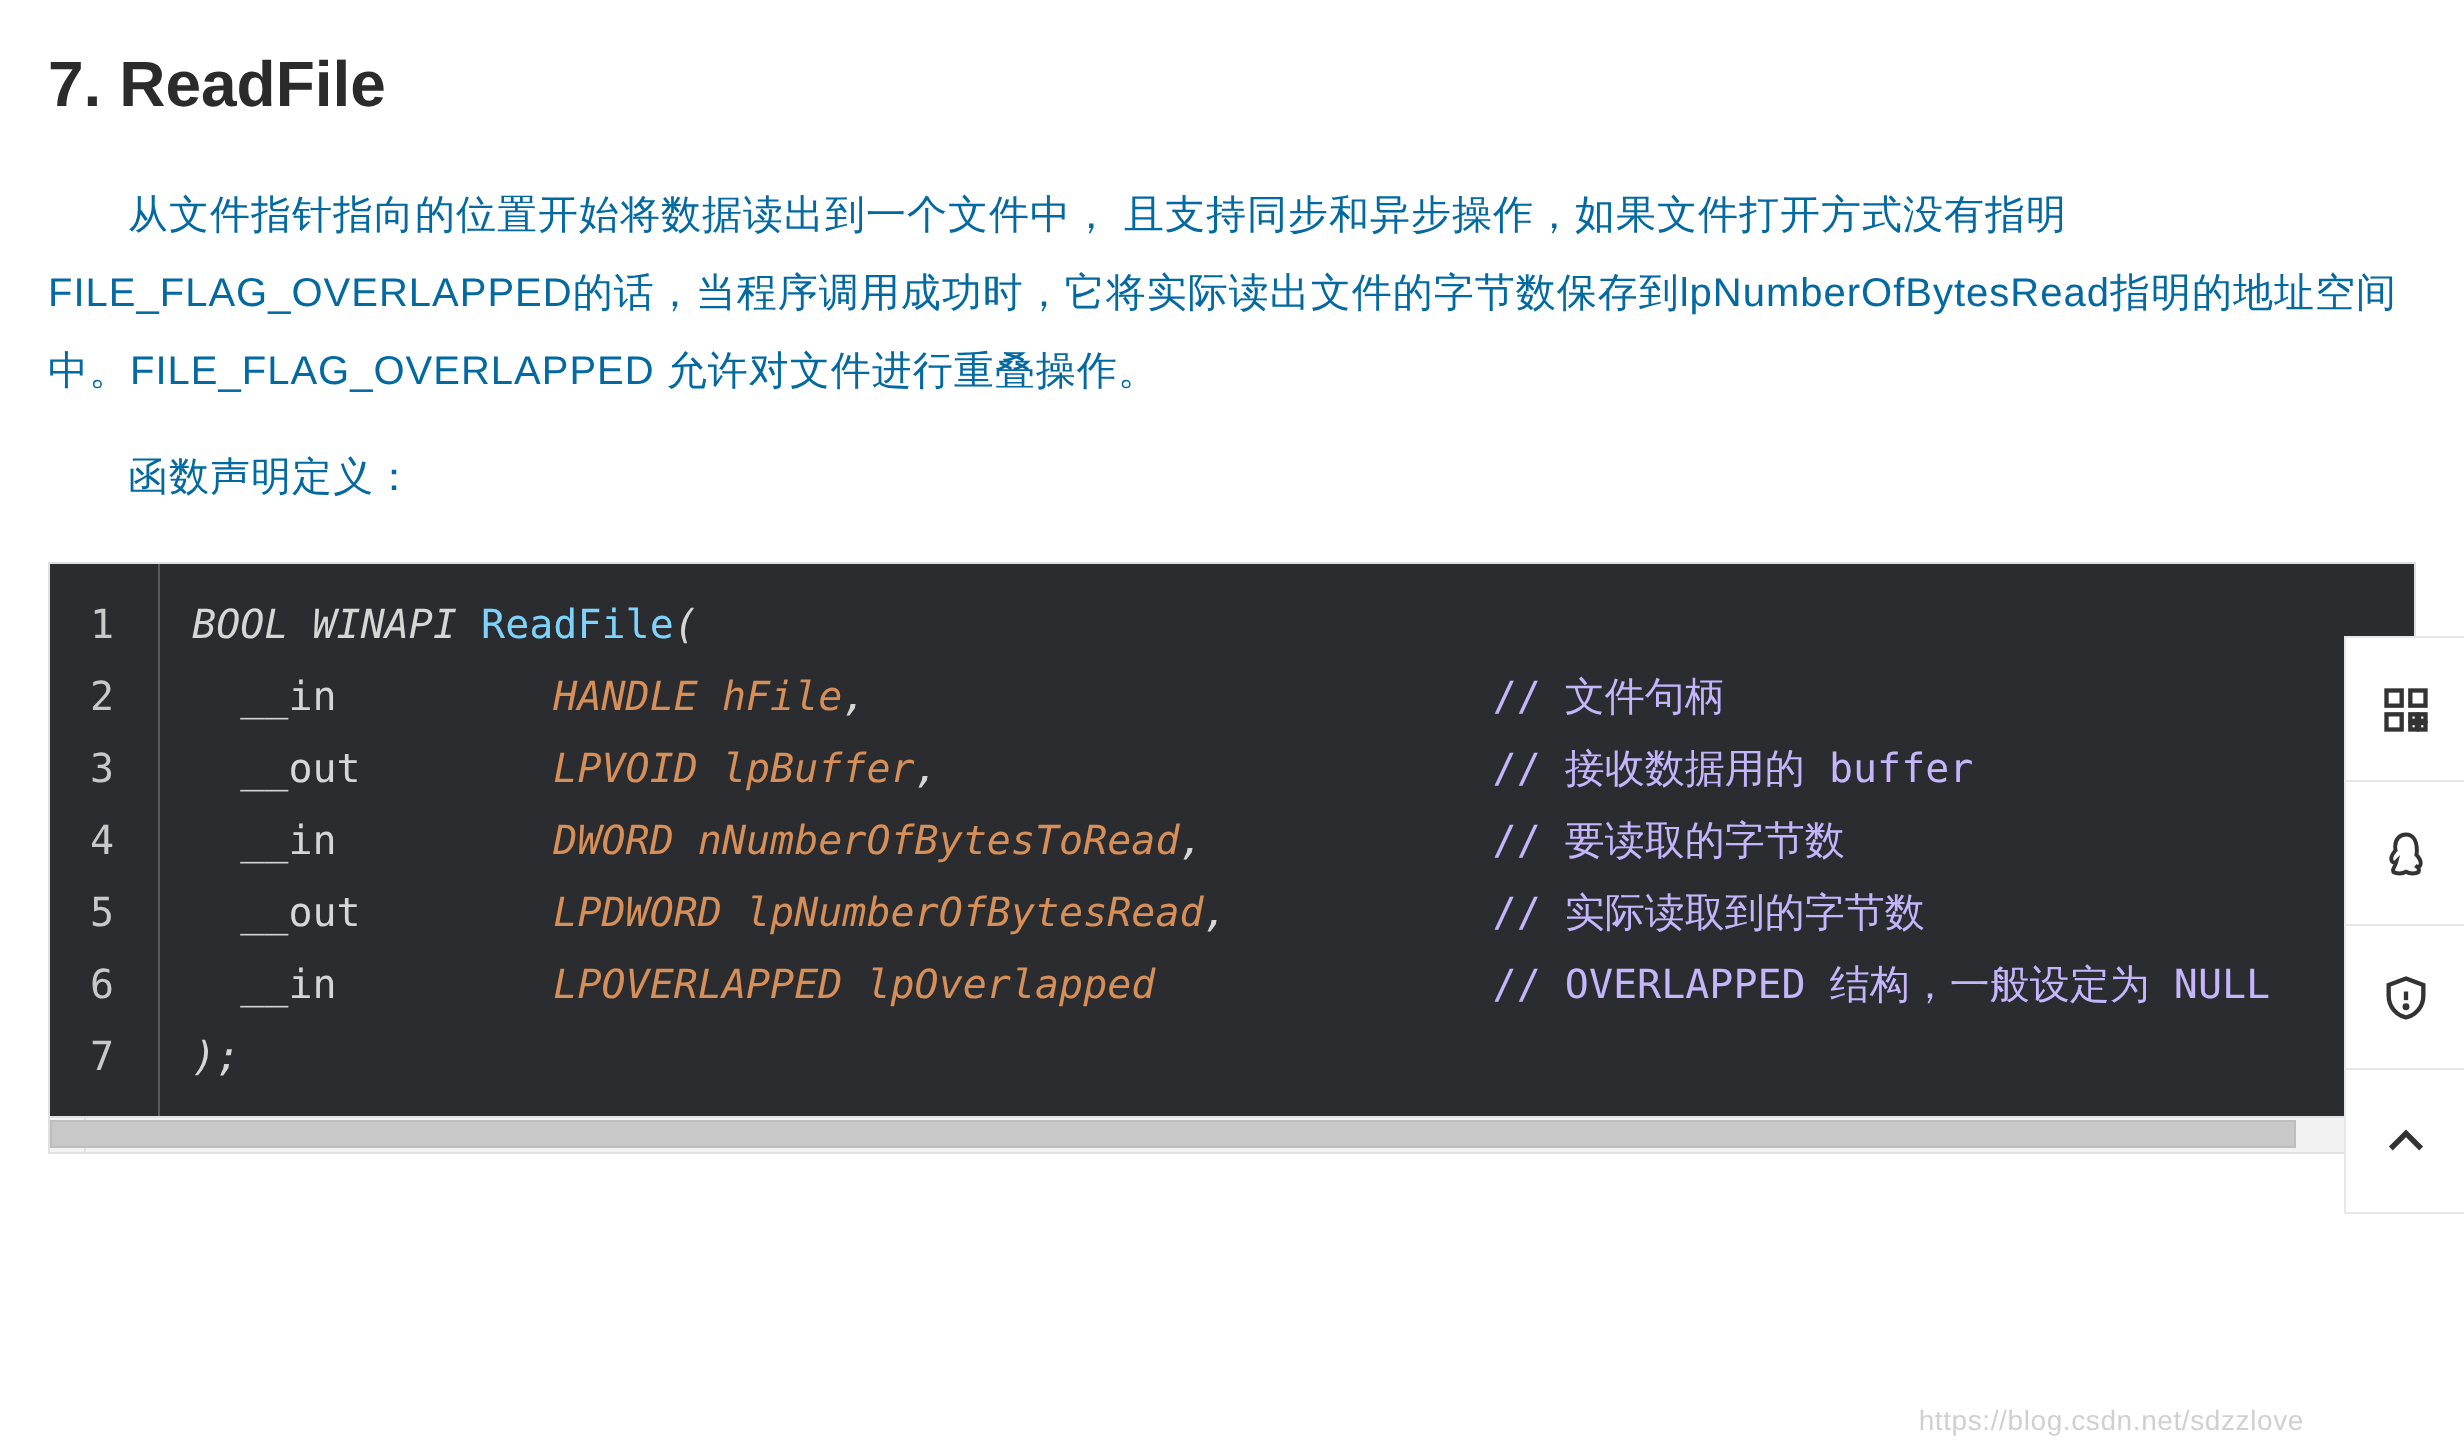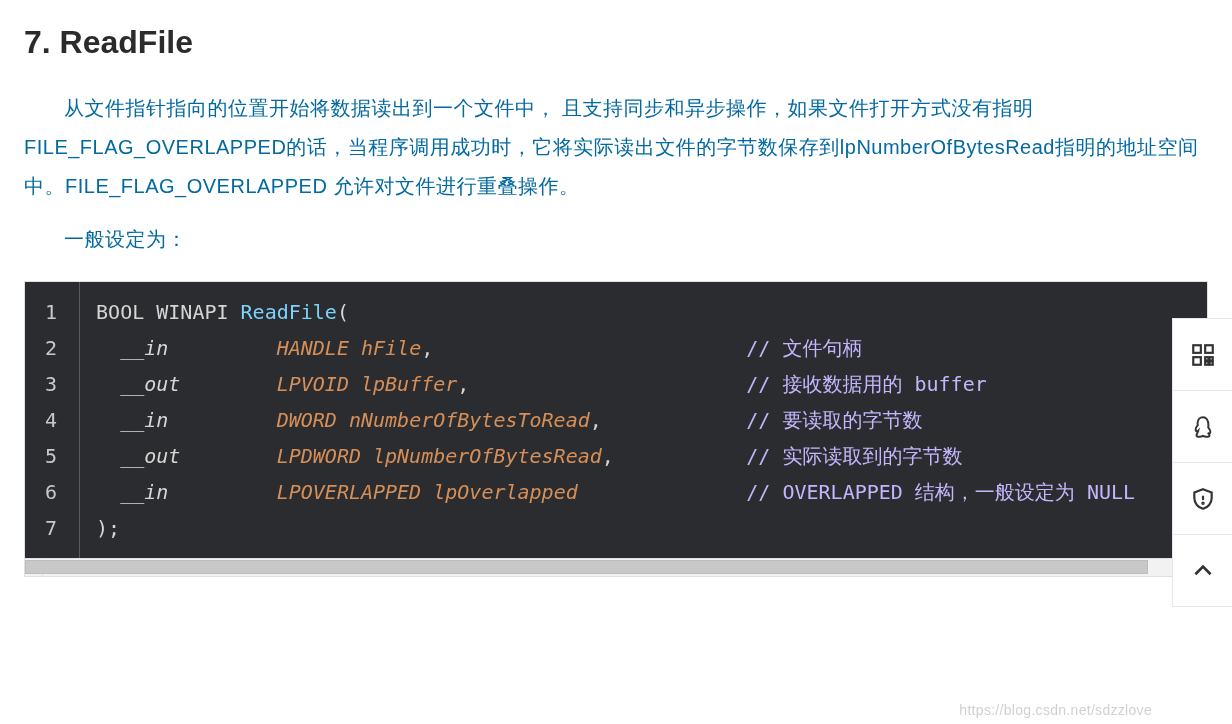--- a/index.html
+++ b/index.html
@@ -49,24 +49,24 @@
     text-align: right;
     user-select: none;
     border-right: 1px solid #5a5a5a;
     line-height: 36px;
   }
   .code-lines {
     padding: 12px 16px;
     line-height: 36px;
     white-space: pre;
   }
-  .tok-type   { color: #d6d6d6; }
+  .tok-type   { color: #d6d6d6; font-style: italic; }
   .tok-fn     { color: #7dd3fc; }
   .tok-param  { color: #d68f58; font-style: italic; }
-  .tok-kw     { color: #d6d6d6; font-style: italic; }
+  .tok-kw     { color: #d6d6d6; }
   .tok-comment{ color: #c4b5fd; }
   .code-row { display: block; }
 
   .watermark {
     position: absolute;
     right: 80px;
     bottom: 6px;
     font-size: 14px;
     color: rgba(150,150,150,0.45);
     letter-spacing: 0.3px;
@@ -118,21 +118,21 @@
   }
   .scroll-arrow.left  { left: 0;  border-right:1px solid #e0e0e0;}
   .scroll-arrow.right { right:0;  border-left:1px solid #e0e0e0;}
 </style>
 </head>
 <body>
 
 <div class="content">
   <h2>7. ReadFile</h2>
   <p class="para">从文件指针指向的位置开始将数据读出到一个文件中， 且支持同步和异步操作，如果文件打开方式没有指明FILE_FLAG_OVERLAPPED的话，当程序调用成功时，它将实际读出文件的字节数保存到lpNumberOfBytesRead指明的地址空间中。FILE_FLAG_OVERLAPPED 允许对文件进行重叠操作。</p>
-  <p class="para">一般设定为：</p>
+  <p class="para">函数声明定义：</p>
 
   <div class="code-wrap">
     <div class="code-block">
       <div class="gutter" id="gutter">
           <div>1</div>
           <div>2</div>
           <div>3</div>
           <div>4</div>
           <div>5</div>
           <div>6</div>

